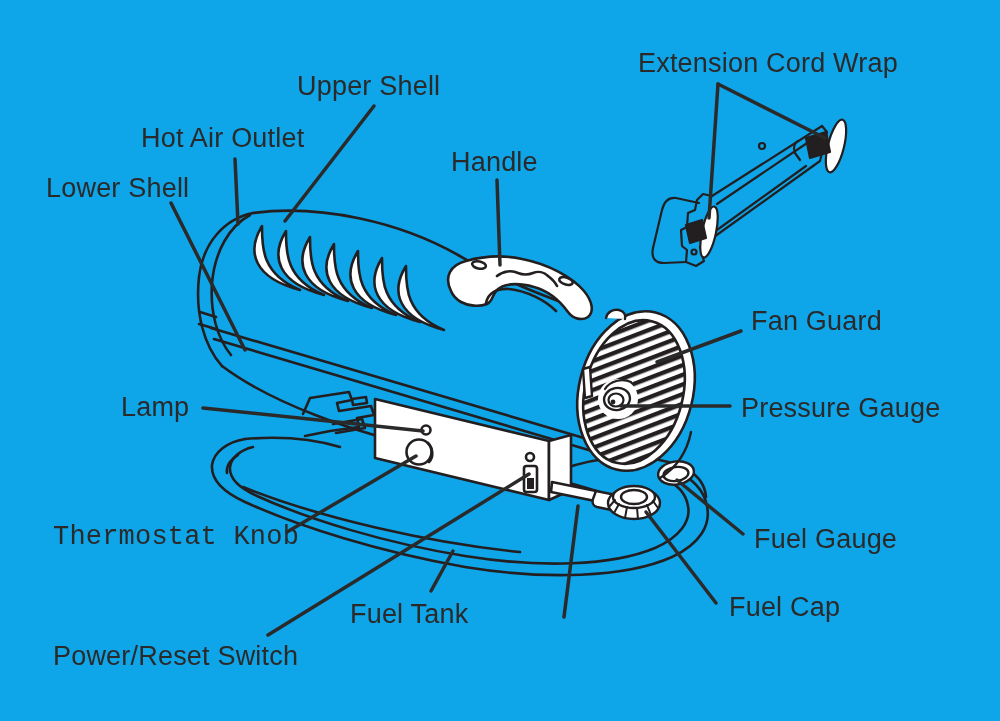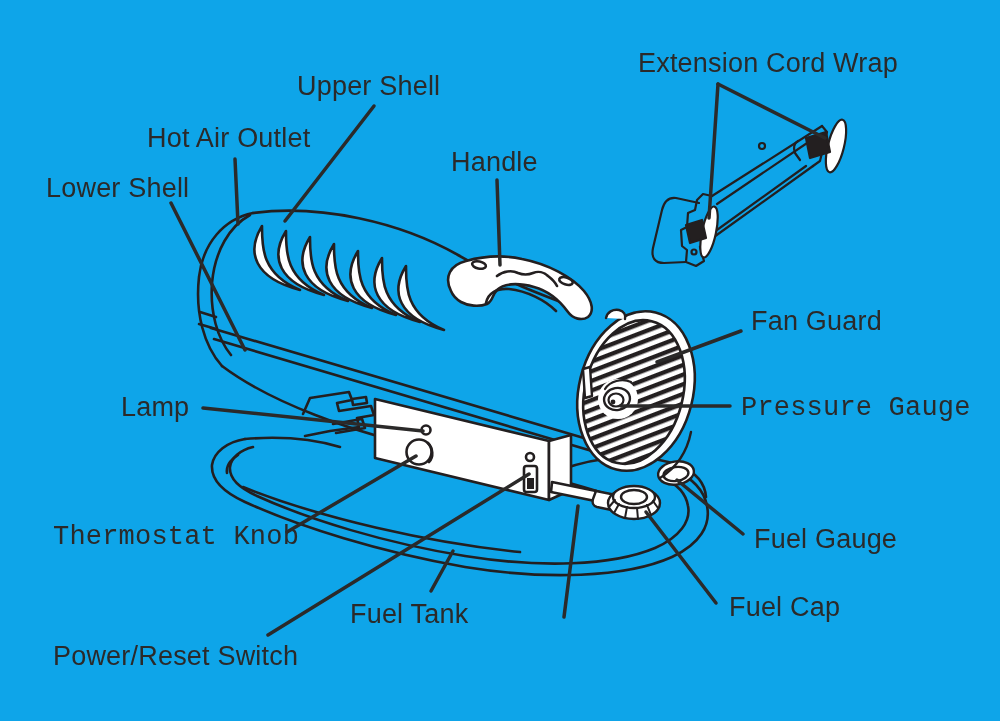--- a/index.html
+++ b/index.html
@@ -167,26 +167,26 @@
     <line x1="287" y1="532" x2="416" y2="456"></line>
     <line x1="268" y1="635" x2="529" y2="474"></line>
     <line x1="431" y1="591" x2="453" y2="551"></line>
     <line x1="564" y1="617" x2="578" y2="506"></line>
     <line x1="716" y1="603" x2="646" y2="512"></line>
     <line x1="743" y1="534" x2="677" y2="480"></line>
   </g>
 </svg>
 
   <div class="lbl" style="left:297px;top:72px;">Upper Shell</div>
-  <div class="lbl" style="left:147px;top:124px;">Hot Air Outlet</div>
+  <div class="lbl" style="left:141px;top:124px;">Hot Air Outlet</div>
   <div class="lbl" style="left:46px;top:174px;">Lower Shell</div>
   <div class="lbl" style="left:451px;top:148px;">Handle</div>
   <div class="lbl" style="left:638px;top:49px;">Extension Cord Wrap</div>
   <div class="lbl" style="left:751px;top:307px;">Fan Guard</div>
-  <div class="lbl" style="left:741px;top:394px;font-family:Liberation Mono, monospace;">Pressure Gauge</div>
+  <div class="lbl" style="left:741px;top:394px;">Pressure Gauge</div>
   <div class="lbl" style="left:121px;top:393px;">Lamp</div>
   <div class="lbl" style="left:53px;top:523px;font-family:Liberation Mono, monospace;">Thermostat Knob</div>
   <div class="lbl" style="left:754px;top:525px;">Fuel Gauge</div>
   <div class="lbl" style="left:729px;top:593px;">Fuel Cap</div>
   <div class="lbl" style="left:350px;top:600px;">Fuel Tank</div>
   <div class="lbl" style="left:53px;top:642px;">Power/Reset Switch</div>
 
 </div>
 
 </body></html>

